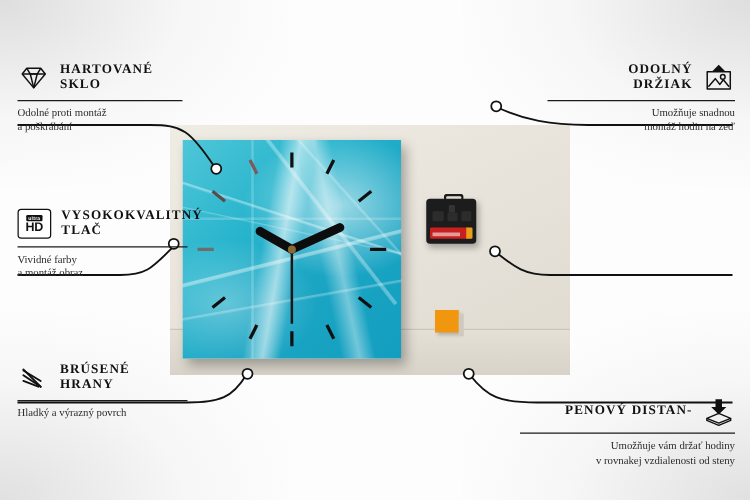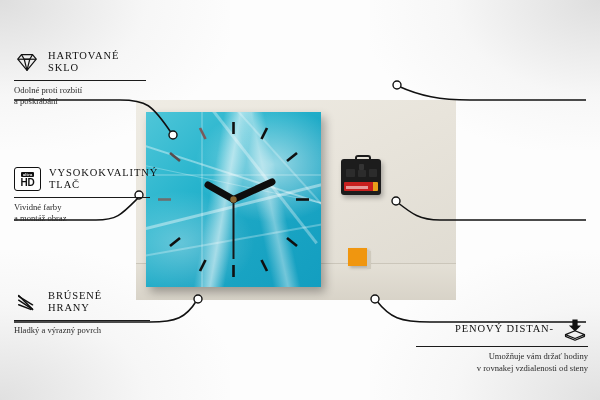--- a/index.html
+++ b/index.html
@@ -21,21 +21,21 @@
   .vig.br{right:0;bottom:0;width:230px;height:150px;
     background:radial-gradient(ellipse at 100% 100%, rgba(150,150,150,.28) 0%, rgba(190,190,190,.10) 45%, rgba(255,255,255,0) 75%);}
 
   
   .feat{position:absolute;}
   .feat .head{display:flex;align-items:center;gap:8px;}
   .feat.right .head{justify-content:flex-end;}
   .feat .titles{line-height:1.18;}
   .feat .t1,.feat .t2{
     font-family:"Liberation Serif", serif;
-    font-size:10.5px;font-weight:normal;letter-spacing:.9px;
+    font-size:10.5px;font-weight:bold;letter-spacing:.9px;
     color:#111;text-transform:uppercase;white-space:nowrap;
   }
   .feat.right .titles{text-align:right;}
   .rule{height:1px;background:#1b1b1b;margin:5px 0 4px 0;}
   .feat .sub{
     font-family:"Liberation Serif", serif;
     font-size:8.6px;color:#2b2b2b;line-height:1.35;white-space:pre-line;
   }
   .feat.right .sub{text-align:right;}
 
@@ -202,21 +202,21 @@
               <path d="M11,10 H17"></path>
         </g>
           </svg>
       </span>
       <span class="titles">
         <div class="t1">HARTOVANÉ</div>
         <div class="t2">SKLO</div>
       </span>
     </div>
     <div class="rule"></div>
-    <div class="sub">Odolné proti rozbití
+    <div class="sub">Odolné proti montáž
 a poškrábání</div>
   </div>
 
   <div class="feat left" style="left:14px;top:167px;width:136px;">
     <div class="head">
       <span class="hdbadge">
         <span class="u">ultra</span>
         <span class="h">HD</span>
       </span>
       <span class="titles">
@@ -243,20 +243,41 @@
       </span>
       <span class="titles">
         <div class="t1">BRÚSENÉ</div>
         <div class="t2">HRANY</div>
       </span>
     </div>
     <div class="rule"></div>
     <div class="sub">Hladký a výrazný povrch</div>
   </div>
 
+  <div class="feat right" style="right:12px;top:50px;width:150px;">
+    <div class="head">
+      <span class="titles">
+        <div class="t1">ODOLNÝ</div>
+        <div class="t2">DRŽIAK</div>
+      </span>
+      <span class="icon">
+        <svg viewBox="0 0 28 26">
+            <g fill="none" stroke="#111" stroke-width="1.3" stroke-linejoin="round">
+          <path d="M14,2 L8,8 H20 Z" fill="#111" stroke="none"></path>
+          <rect x="4" y="8" width="20" height="15"></rect>
+          <path d="M5,21 L11,14 L15,19 L18,15 L23,21"></path>
+          <circle cx="17.5" cy="12.5" r="2"></circle>
+        </g>
+          </svg>
+      </span>
+    </div>
+    <div class="rule"></div>
+    <div class="sub">Umožňuje snadnou
+montáž hodin na zeď</div>
+  </div>
 
 
   <div class="feat right" style="right:12px;top:277px;width:172px;margin-top:40px;">
     <div class="head">
       <span class="titles">
         <div class="t1">PENOVÝ DISTAN-</div>
       </span>
       <span class="icon">
         <svg viewBox="0 0 30 26">
             <g fill="none" stroke="#111" stroke-width="1.3" stroke-linejoin="round">

